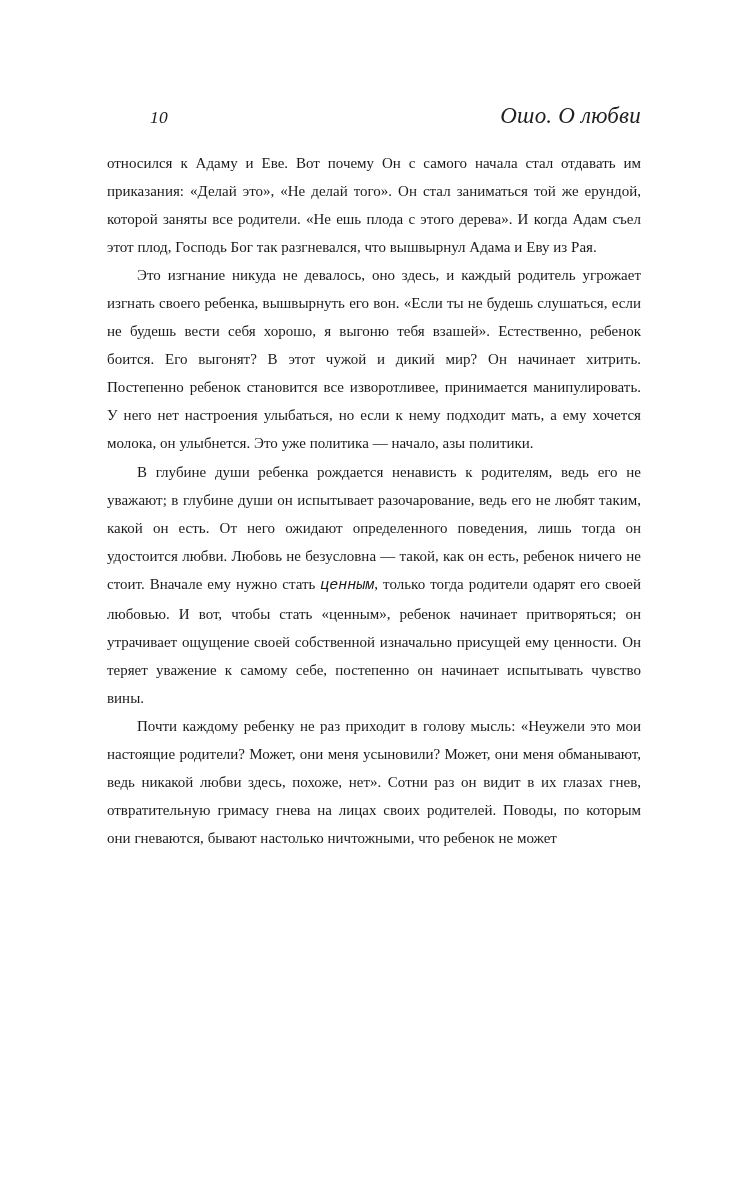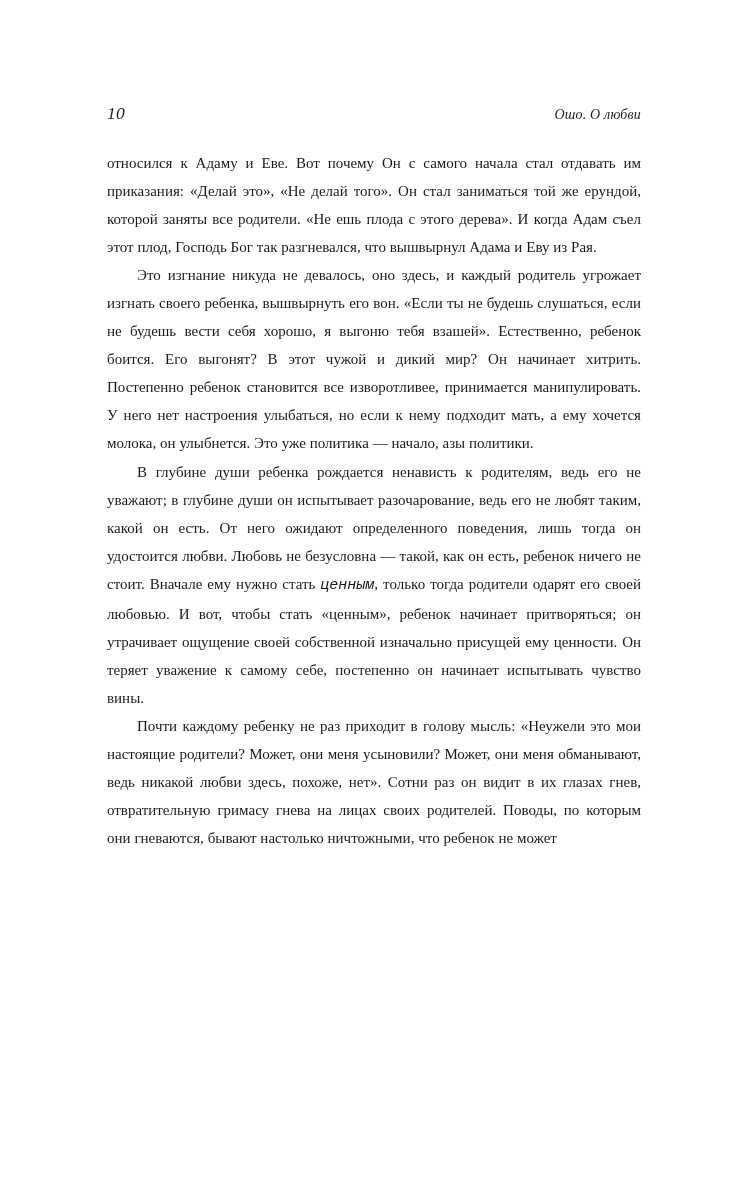--- a/index.html
+++ b/index.html
@@ -25,24 +25,25 @@
     justify-content: space-between;
     align-items: baseline;
     font-style: italic;
     font-size: 17.5px;
     letter-spacing: 0.2px;
     color: #1f1f1f;
   }
   .folio {
     font-style: italic;
     font-size: 17.5px;
+    margin-left: 43px;
   }
   .book-title {
     font-style: italic;
-    font-size: 14px;
+    font-size: 23px;
   }
   .text-block {
     position: absolute;
     top: 149px;
     left: 107px;
     width: 534px;
   }
   p.para {
     margin: 0;
     text-align: justify;

